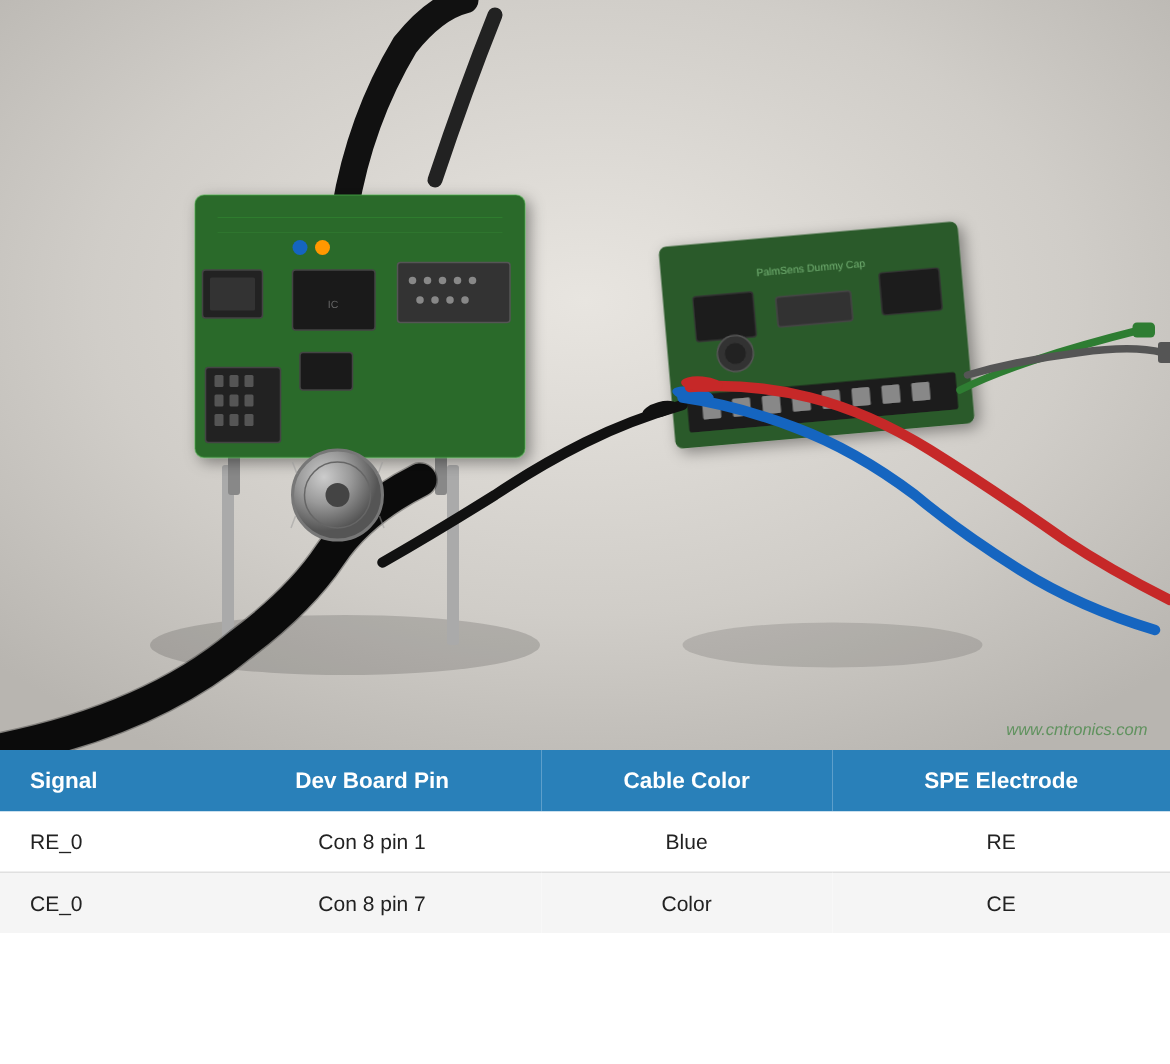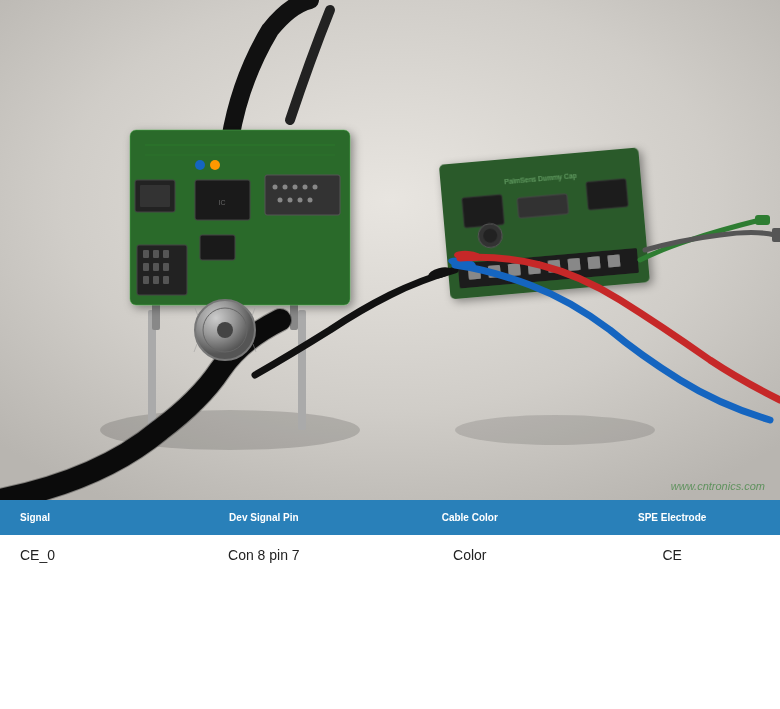--- a/index.html
+++ b/index.html
@@ -42,21 +42,21 @@
       width: 100%;
       border-collapse: collapse;
     }
 
     thead tr {
       background: #2980b9;
     }
 
     thead th {
       color: #ffffff;
-      font-size: 10px;
+      font-size: 15px;
       font-weight: bold;
       padding: 12px 16px;
       text-align: center;
       border: none;
     }
 
     thead th:first-child {
       text-align: left;
       padding-left: 20px;
     }
@@ -248,26 +248,32 @@
 
       <text x="765" y="490" fill="rgba(80,140,80,0.85)" font-size="11" text-anchor="end" font-style="italic" font-family="Arial">www.cntronics.com</text>
     </svg>
   </div>
 
   <div class="table-section">
     <table>
       <thead>
         <tr>
           <th>Signal</th>
-          <th>Dev Signal Pin</th>
+          <th>Dev Board Pin</th>
           <th>Cable Color</th>
           <th>SPE Electrode</th>
         </tr>
       </thead>
       <tbody>
+        <tr>
+          <td>RE_0</td>
+          <td>Con 8 pin 1</td>
+          <td>Blue</td>
+          <td>RE</td>
+        </tr>
         <tr>
           <td>CE_0</td>
           <td>Con 8 pin 7</td>
           <td>Color</td>
           <td>CE</td>
         </tr>
       </tbody>
     </table>
   </div>
 

